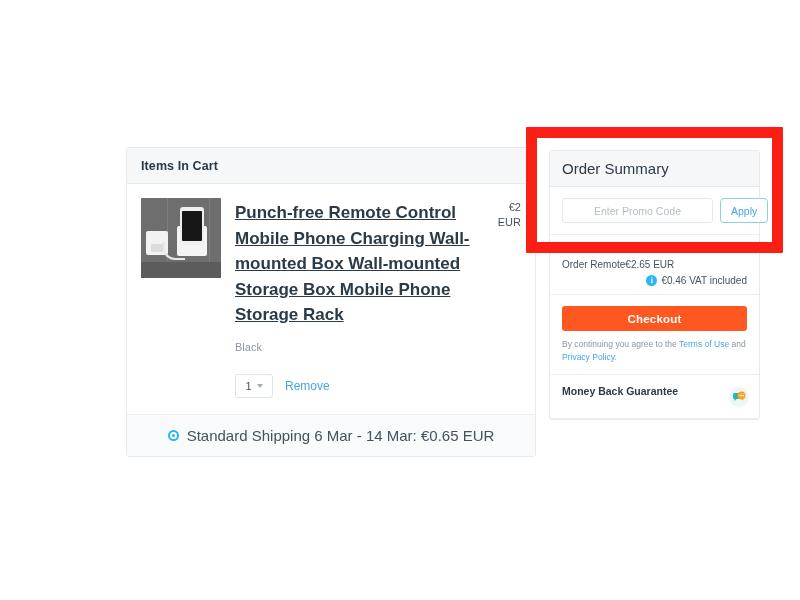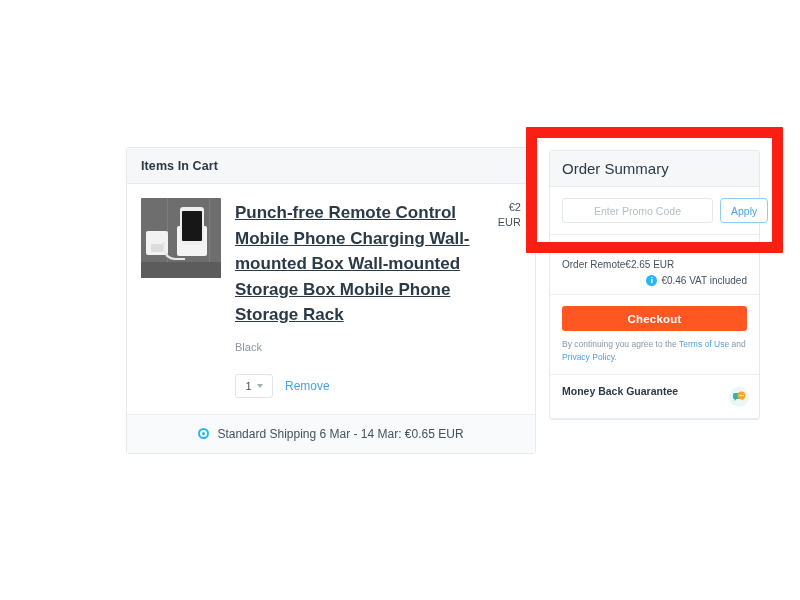--- a/index.html
+++ b/index.html
@@ -156,21 +156,21 @@
     width: 11px; height: 11px; border-radius: 50%;
     border: 2px solid #29b6f6;
     background: #ffffff;
     position: relative;
     flex: 0 0 auto;
   }
   .radio:after {
     content: ""; position: absolute; left: 2px; top: 2px;
     width: 3px; height: 3px; border-radius: 50%; background: #29b6f6;
   }
-  .ship-text { font-size: 12px; color: #45525e; text-align: center; }
+  .ship-text { font-size: 15px; color: #45525e; text-align: center; }
 
   
   .summary-card {
     position: absolute;
     left: 549px;
     top: 150px;
     width: 211px;
     background: #ffffff;
     border: 1px solid #e6eaee;
     border-radius: 3px;

